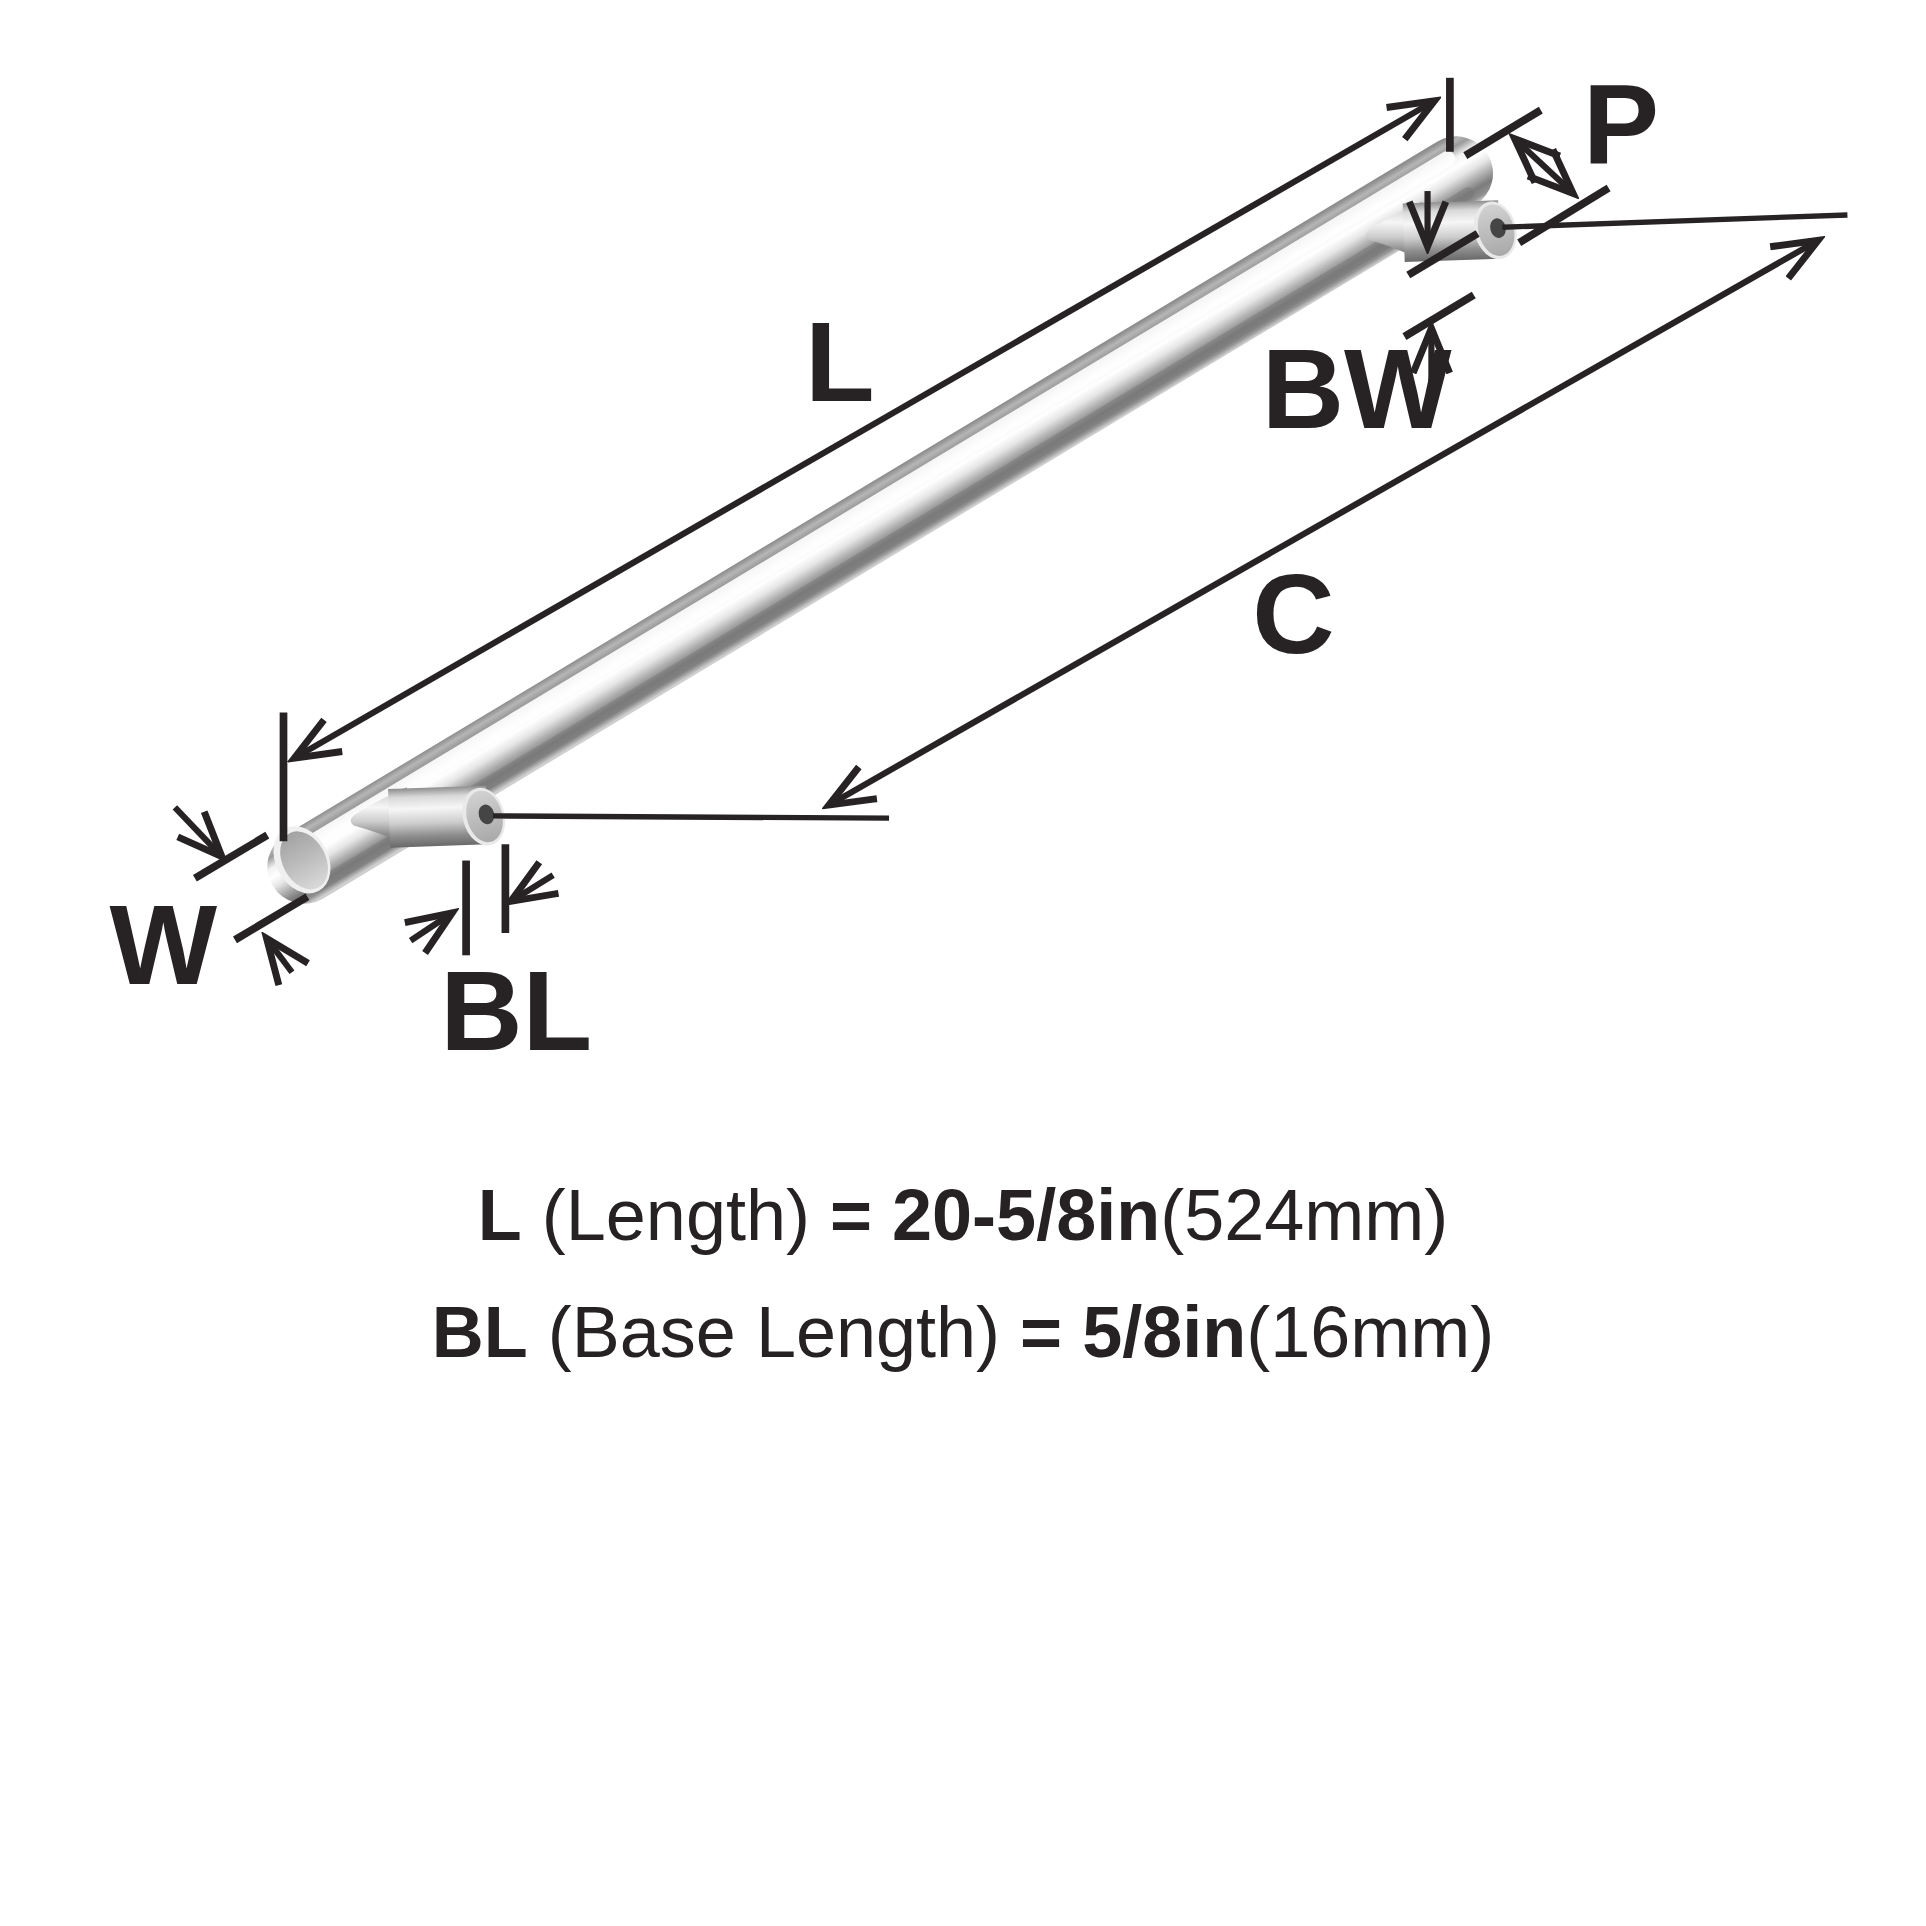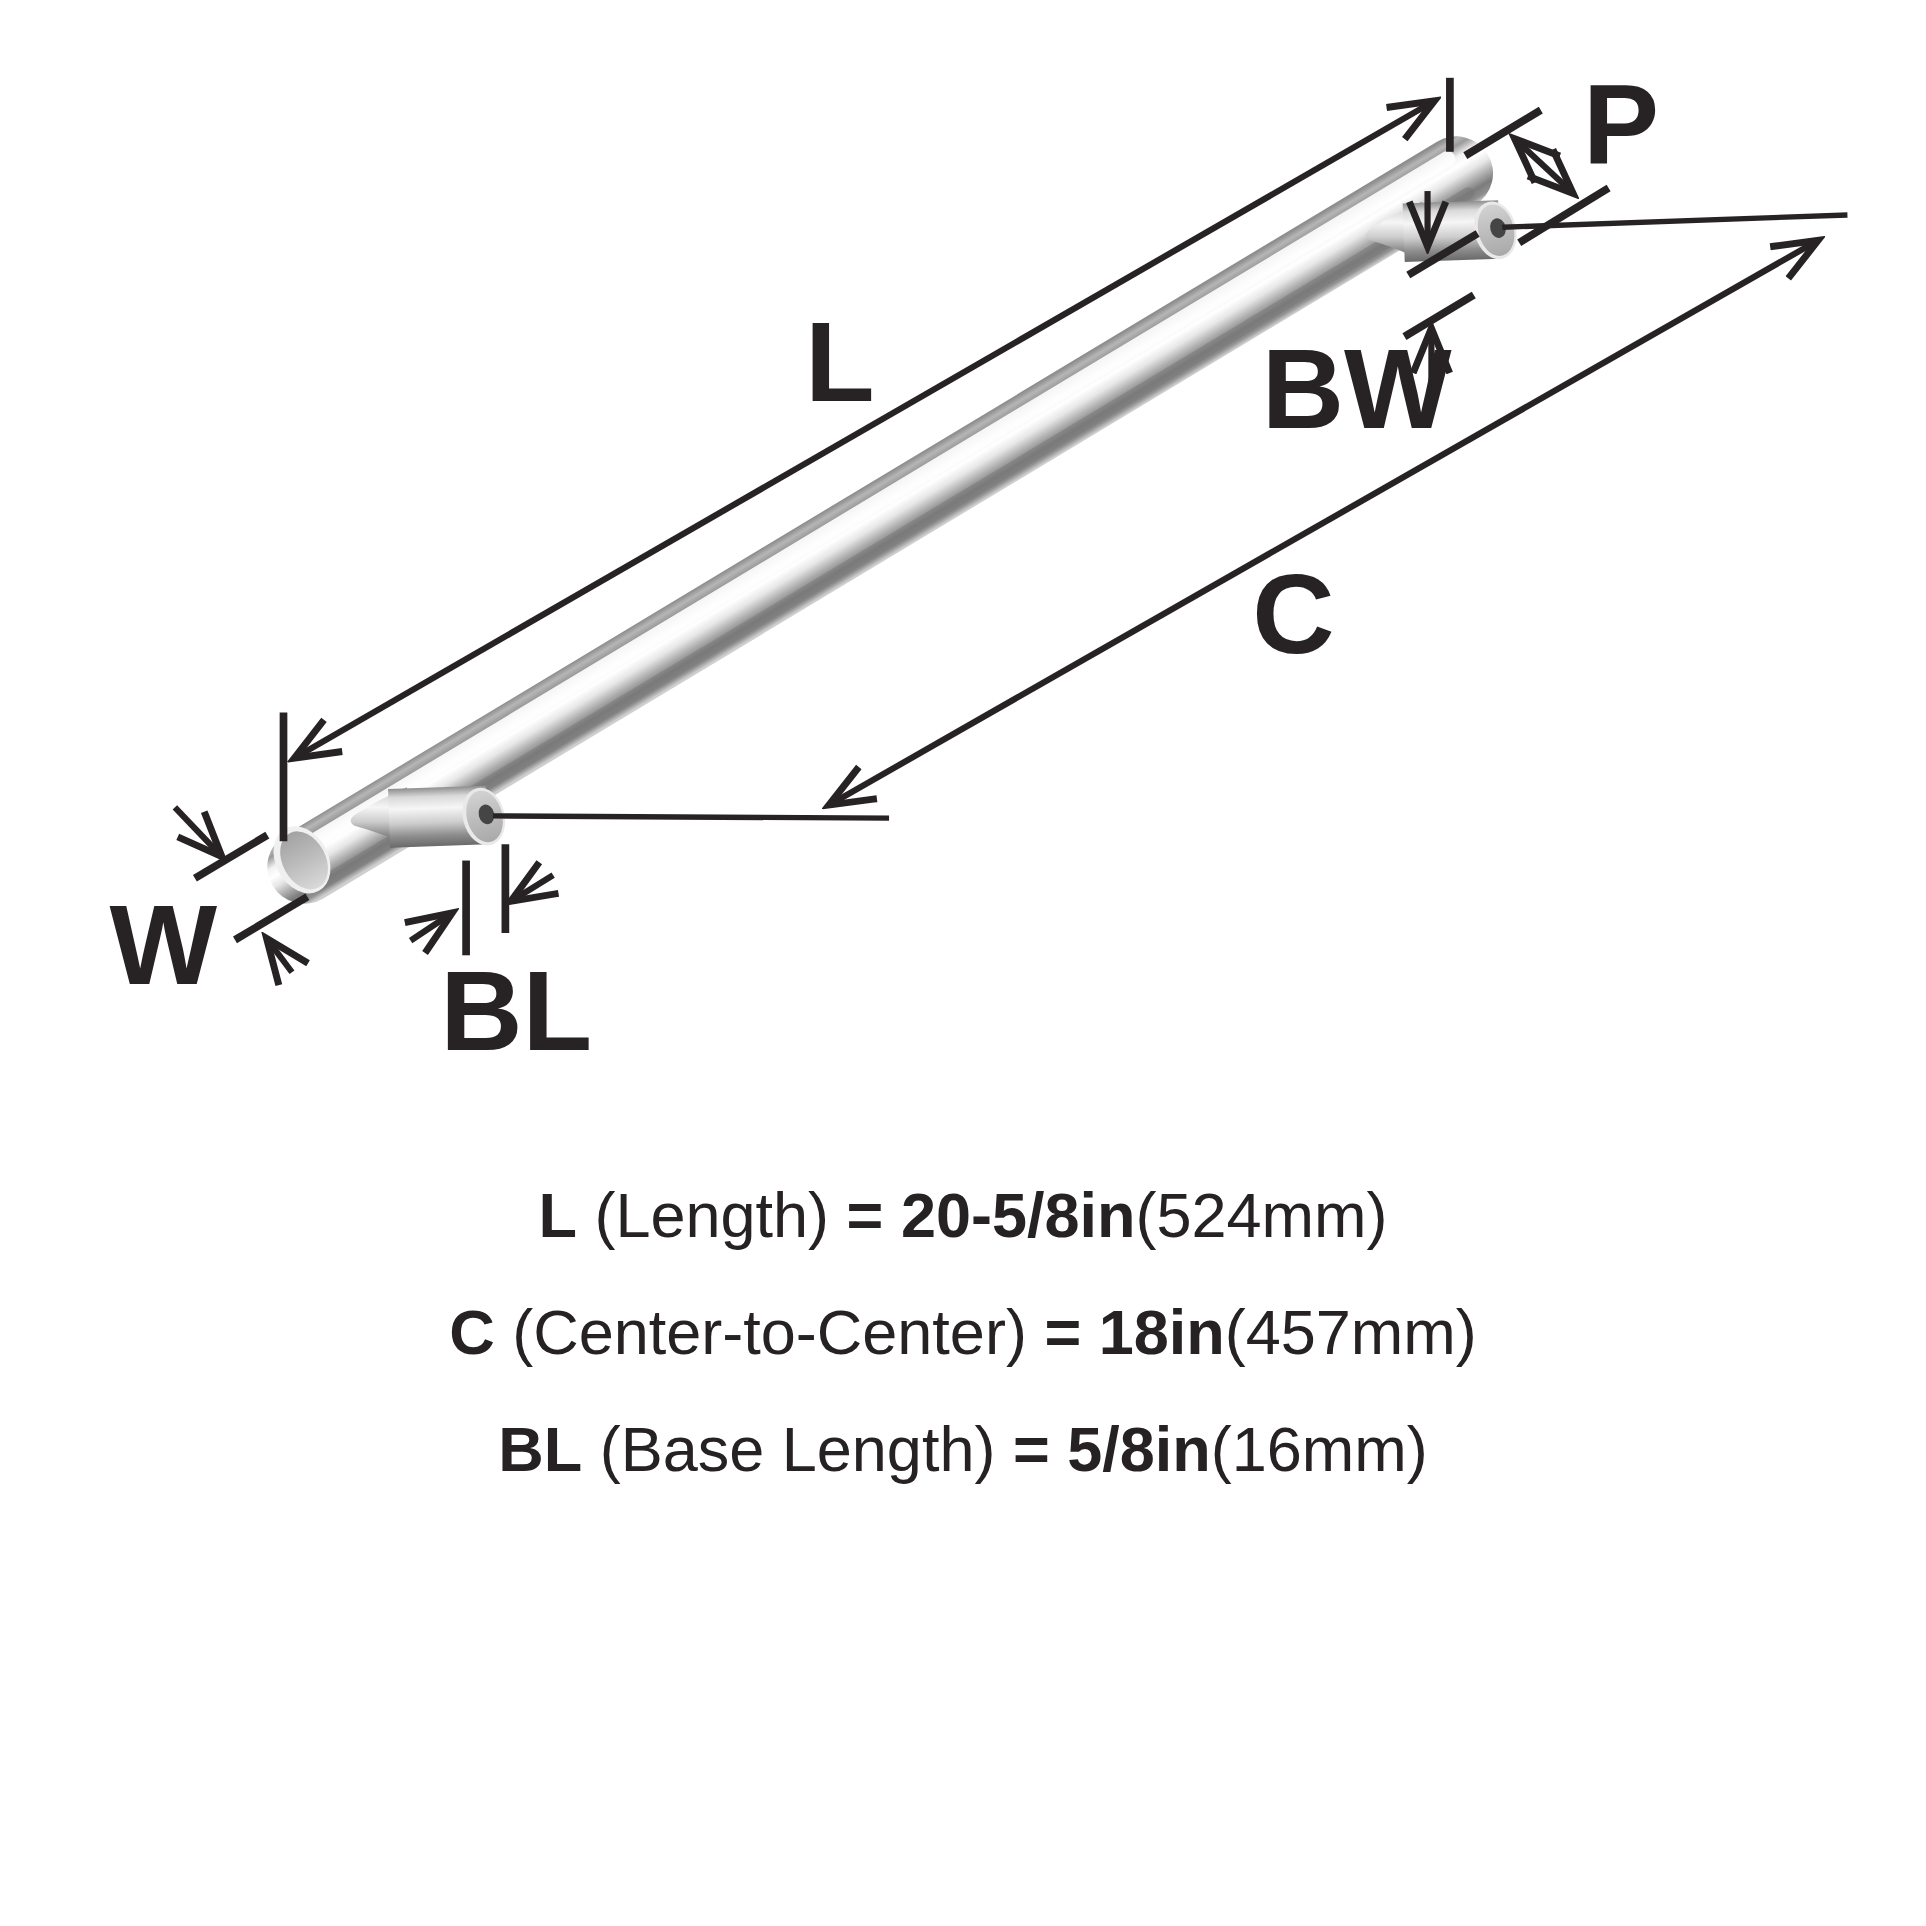--- a/index.html
+++ b/index.html
@@ -4,21 +4,21 @@
 <style>
   html,body{margin:0;padding:0;background:#ffffff;}
   body{width:1926px;height:1926px;position:relative;font-family:"Liberation Sans",sans-serif;}
   .canvas{position:absolute;inset:0;width:1926px;height:1926px;background:#ffffff;overflow:hidden;}
   svg.diagram{position:absolute;left:0;top:0;width:1926px;height:1926px;display:block;}
   .dim-line{stroke:#272324;stroke-width:8;fill:none;}
   .tick{stroke:#272324;stroke-width:10;fill:none;}
   .leader{stroke:#272324;stroke-width:7;fill:none;}
   .dim-label{font-family:"Liberation Sans",sans-serif;font-weight:700;font-size:148px;fill:#272324;text-anchor:middle;}
   .specs{position:absolute;left:0;right:0;top:1157px;text-align:center;color:#262223;}
-  .spec-line{font-size:63px;line-height:117px;font-weight:400;white-space:nowrap;}
+  .spec-line{font-size:72px;line-height:117px;font-weight:400;white-space:nowrap;}
   .spec-line .b{font-weight:700;}
 </style>
 </head>
 <body>
 
 <div class="canvas">
 
   <svg class="diagram" viewBox="0 0 2500 2500">
     <defs>
       <linearGradient id="barGrad" gradientUnits="userSpaceOnUse" x1="1118" y1="635" x2="1166" y2="715">
@@ -134,18 +134,17 @@
         <line class="tick" x1="656" y1="1096" x2="656" y2="1211"></line>
         <line class="dim-line" x1="533" y1="1221" x2="587" y2="1185" marker-end="url(#ah)"></line>
         <line class="dim-line" x1="718" y1="1136" x2="663" y2="1170" marker-end="url(#ah)"></line>
         <text class="dim-label" x="670" y="1363">BL</text>
       </g>
     </g>
   </svg>
 
   <div class="specs">
     <div class="spec-line"><span class="b">L</span><span> (Length) </span><span class="b">= 20-5/8in</span><span>(524mm)</span></div>
-    <div class="spec-line"><span class="b">C</span><span> (Center-to-Center) </span><span class="b">= 18in</span><span>(457mm)</span></div>
     <div class="spec-line"><span class="b">BL</span><span> (Base Length) </span><span class="b">= 5/8in</span><span>(16mm)</span></div>
   </div>
 
 </div>
 
 
 </body></html>

